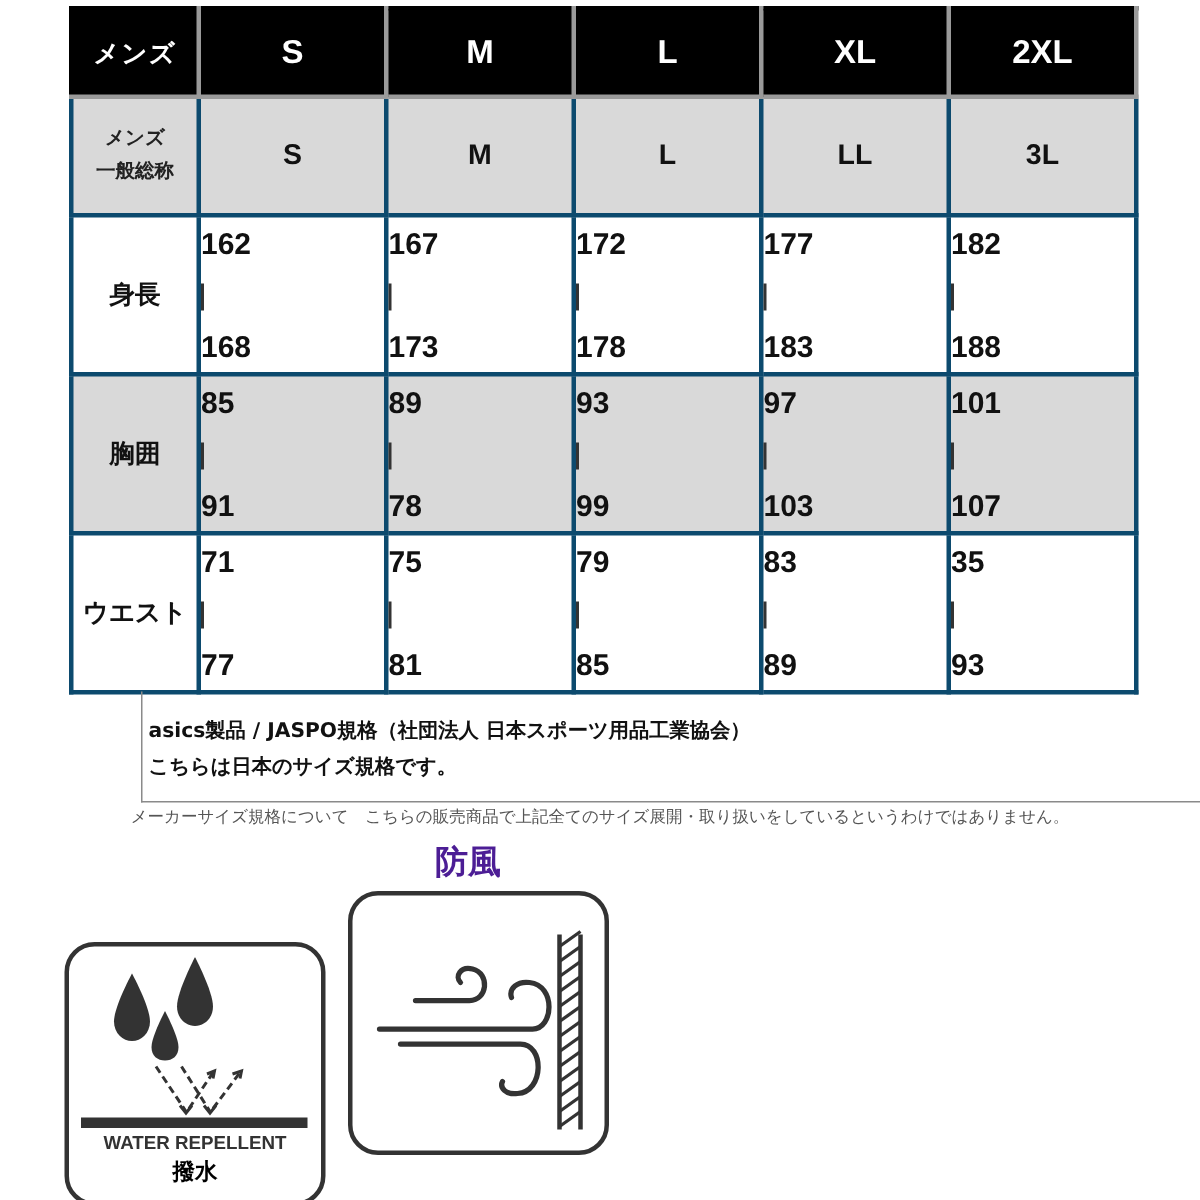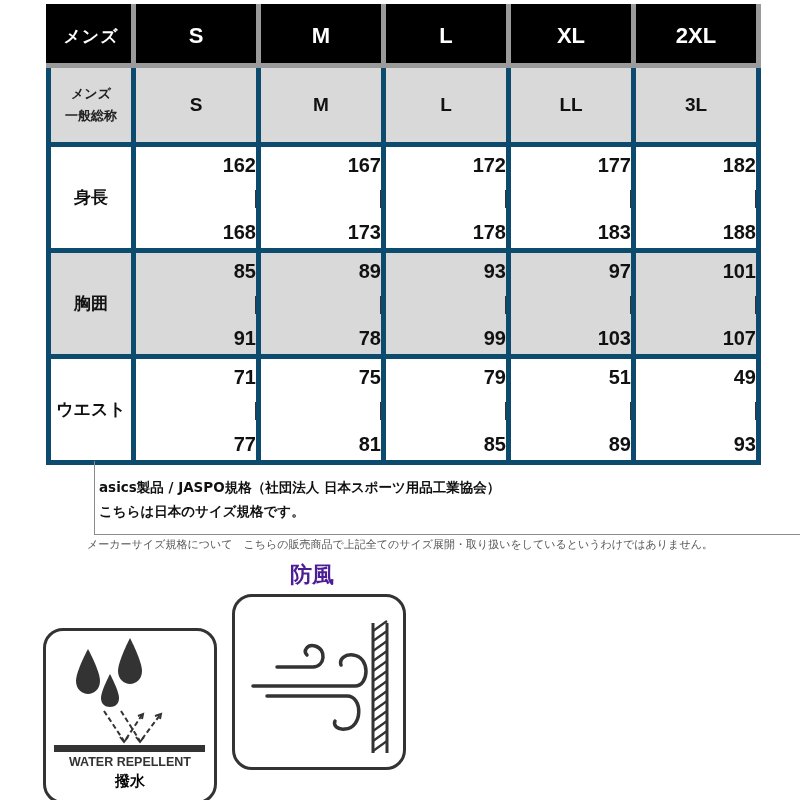--- a/index.html
+++ b/index.html
@@ -4,39 +4,39 @@
 <style>
   * { box-sizing: border-box; margin: 0; padding: 0; }
   html, body { width: 800px; height: 800px; background: #ffffff; overflow: hidden; }
   body { position: relative; font-family: "DejaVu Sans", "Liberation Sans", sans-serif; color: #111; }
 
   .size-table {
     position: absolute; left: 46px; top: 4px; width: 709px;
     border-collapse: collapse; table-layout: fixed;
   }
   .size-table td {
-    border: 5px solid #0c4a6e; text-align: center; vertical-align: middle;
+    border: 3px solid #0c4a6e; text-align: center; vertical-align: middle;
     padding: 0;
     margin-left: 48px;
   }
   .size-table col.c0 { width: 85px; }
   .size-table col.cn { width: 125px; }
 
   .row-head td { background: #000; color: #fff; height: 59px; border-color: #9a9a9a; border-top-color: #000; }
   .row-head td:first-child { border-left-color: #000; font-size: 17px; font-weight: bold; letter-spacing: 1px; }
   .row-head td.sz { font-size: 22px; font-weight: bold; font-family: "Liberation Sans", sans-serif; }
 
   .row-generic td { background: #d9d9d9; height: 79px; }
   .row-generic td:first-child { font-size: 13px; font-weight: bold; line-height: 22px; color: #222; }
   .row-generic td.sz { font-size: 19px; font-weight: bold; font-family: "Liberation Sans", sans-serif; }
 
   .row-measure td { height: 106px; }
   .row-measure.alt td { background: #d9d9d9; }
   .row-measure td:first-child { font-size: 17px; font-weight: bold; }
-  .range { display: flex; flex-direction: column; align-items: flex-end; justify-content: space-between; height: 100%; padding: 6px 0 4px; }
+  .range { display: flex; flex-direction: column; align-items: flex-start; justify-content: space-between; height: 100%; padding: 6px 0 4px; }
   .range span { font-size: 20px; font-weight: bold; font-family: "Liberation Sans", sans-serif; line-height: 24px; }
   .range .bar { display: block; width: 1.5px; height: 18px; background: #333; }
 
   .notes-box {
     position: absolute; left: 46px; top: 461px; width: 709px; height: 74px;
     border: 1px solid #8a8a8a; border-top: none; padding: 14px 4px 0; margin-left: 48px;
   }
   .notes-box div { font-size: 13.5px; font-weight: bold; line-height: 24px; color: #111; }
 
   .disclaimer {
@@ -194,28 +194,28 @@
         </td>
     <td>
           <div class="range">
             <span>79</span>
             <i class="bar"></i>
             <span>85</span>
           </div>
         </td>
     <td>
           <div class="range">
-            <span>51</span>
+            <span>83</span>
             <i class="bar"></i>
             <span>89</span>
           </div>
         </td>
     <td>
           <div class="range">
-            <span>49</span>
+            <span>35</span>
             <i class="bar"></i>
             <span>93</span>
           </div>
         </td>
   </tr>
 </tbody>
   </table>
 
 <div class="notes-box">
   <div>asics製品 / JASPO規格（社団法人 日本スポーツ用品工業協会）</div>

